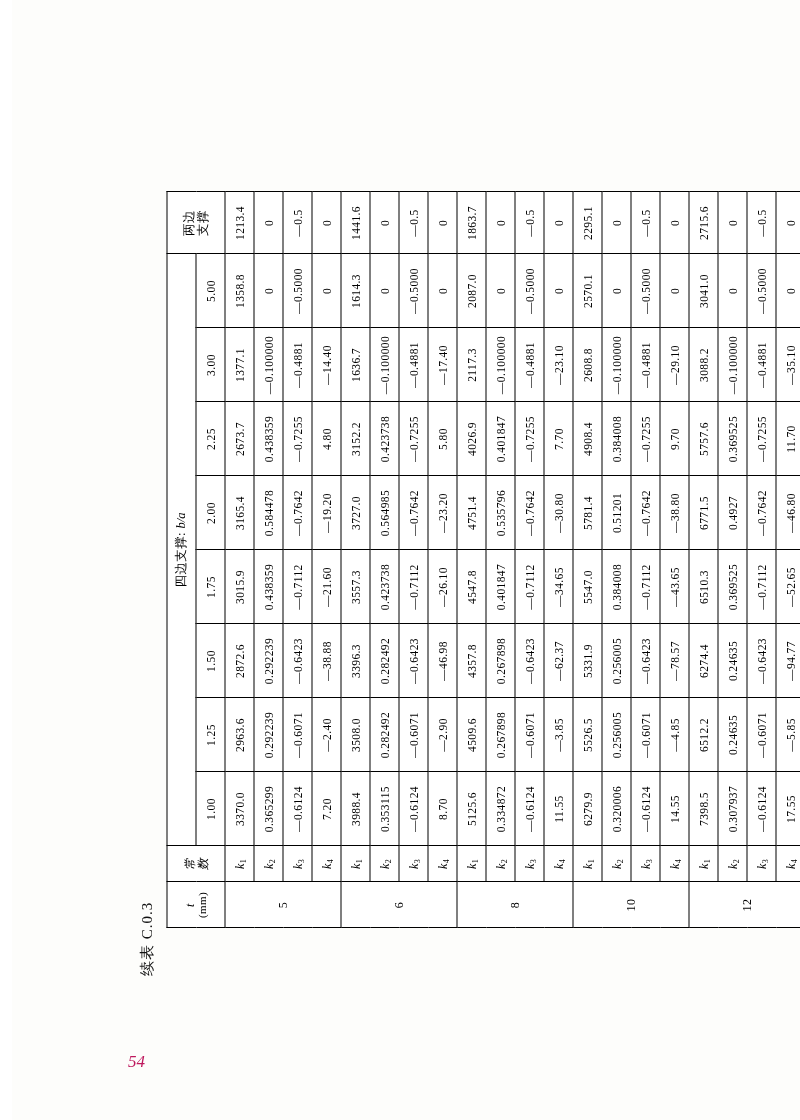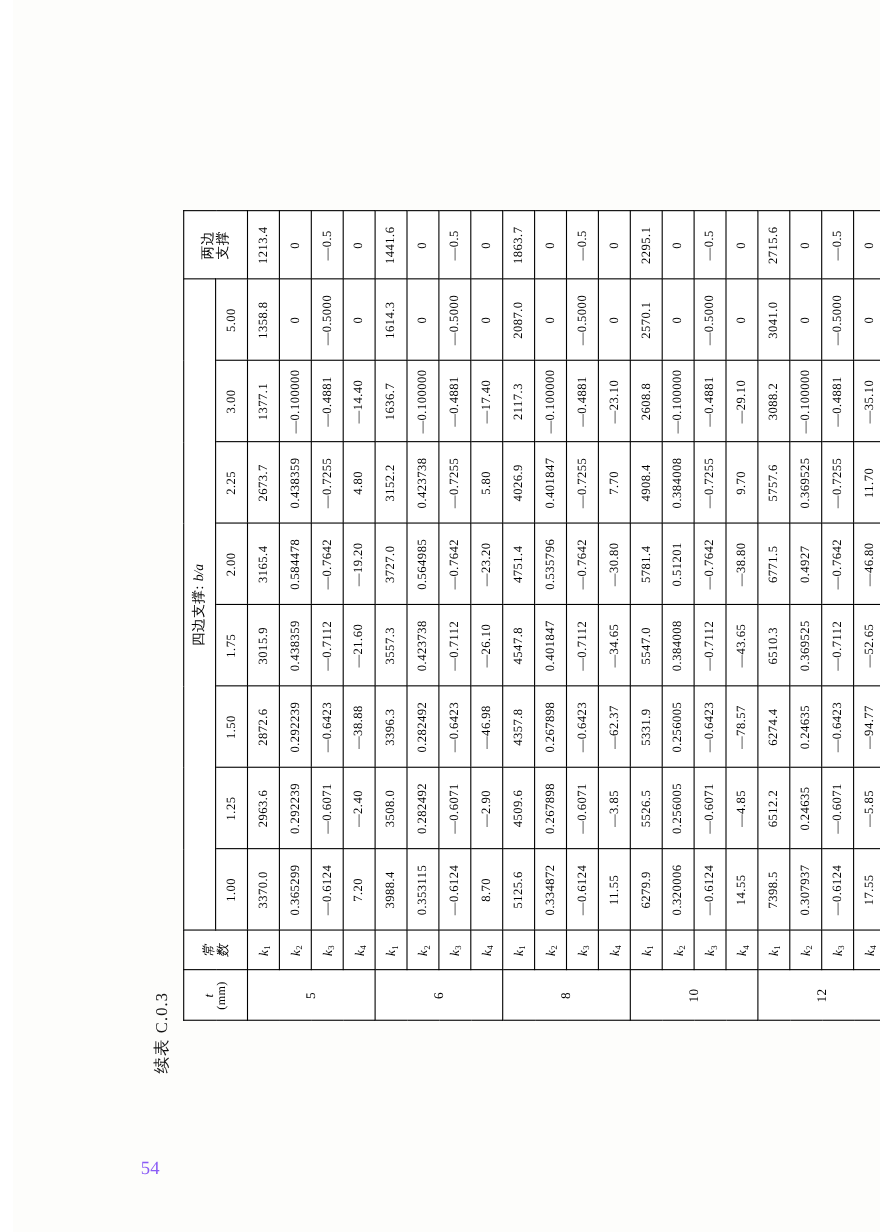--- a/index.html
+++ b/index.html
@@ -139,22 +139,23 @@
   tr.block-start th {
     border-top: 1.4px solid #000;
   }
 
   
   #page-number {
     position: absolute;
     left: 128px;
     bottom: 48px;
     font-family: "Liberation Serif", "DejaVu Serif", serif;
+    font-style: italic;
     font-size: 17px;
-    color: #8b5cf6;
+    color: #be185d;
     margin-top: 24px;
   }
 </style>
 </head>
 <body>
 
 <div id="page">
   <div id="scan-edge-left"></div>
 
   <div id="rot-wrap">

